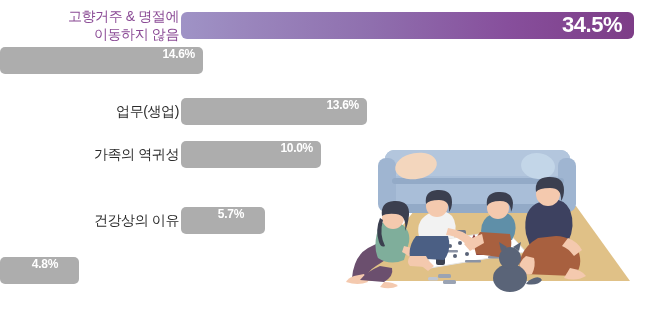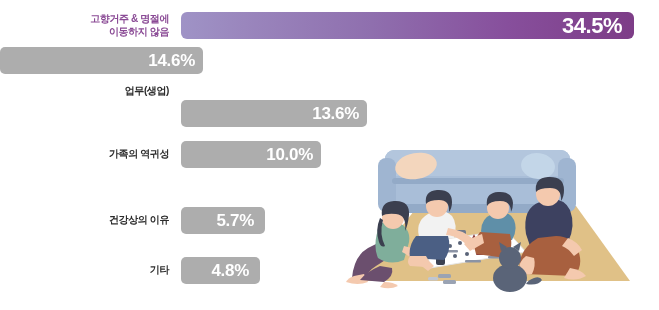--- a/index.html
+++ b/index.html
@@ -48,23 +48,23 @@
     width: 659px;
     height: 27px;
     display: flex;
     align-items: center;
   }
 
   .row-label {
     width: 181px;
     flex: 0 0 181px;
     text-align: right;
-    padding-right: 12px;
-    font-size: 10px;
-    font-weight: bold;
+    padding-right: 2px;
+    font-size: 14px;
+    font-weight: normal;
     color: #2b2b2b;
     line-height: 1.22;
     white-space: pre-line;
     letter-spacing: -0.4px;
   }
 
   .row.highlight .row-label {
     color: #8a4a95;
   }
 
@@ -75,46 +75,46 @@
   }
 
   .bar {
     position: absolute;
     left: 0;
     top: 0;
     height: 27px;
     border-radius: 5px;
     background: #adadad;
     display: flex;
-    align-items: center;
+    align-items: flex-start;
     justify-content: flex-end;
   }
 
   .row.highlight .bar {
     background: linear-gradient(to right, #9f93c6 0%, #9a86bd 14%, #8f6fae 42%, #874f9c 72%, #7d3d87 100%);
     border-radius: 6px;
   }
 
   .bar-value {
-    font-size: 17px;
+    font-size: 12px;
     font-weight: bold;
     color: #ffffff;
     padding-right: 8px;
     letter-spacing: -0.3px;
     white-space: nowrap;
   }
 
   .row.highlight .bar-value {
     font-size: 22px;
     padding-right: 12px;
     letter-spacing: -0.5px;
   }
 
   
-  .row.small .bar-value { padding-right: 11px; }
+  .row.small .bar-value { padding-right: 21px; }
 </style>
 </head>
 <body>
 
 <div id="chart-root">
 
   <div class="illustration">
     <svg viewBox="0 0 329 172" width="329" height="172" xmlns="http://www.w3.org/2000/svg">
 
       <path d="M88 68 L246 68 L300 143 L28 143 Z" fill="#e0c187"></path>
@@ -219,24 +219,24 @@
     </div>
 
     <div class="row" style="top:47px;">
       <div class="bar-wrap">
         <div class="bar" style="width:203px;">
           <span class="bar-value">14.6%</span>
         </div>
       </div>
     </div>
 
-    <div class="row" style="top:78px;">
+    <div class="row" style="top:98px;">
       <div class="row-label">업무(생업)</div>
       <div class="bar-wrap">
-        <div class="bar" style="width:186px;margin-top:22px;">
+        <div class="bar" style="width:186px;">
           <span class="bar-value">13.6%</span>
         </div>
       </div>
     </div>
 
 
     <div class="row" style="top:141px;">
       <div class="row-label">가족의 역귀성</div>
       <div class="bar-wrap">
         <div class="bar" style="width:140px;">
@@ -249,21 +249,20 @@
       <div class="row-label">건강상의 이유</div>
       <div class="bar-wrap">
         <div class="bar" style="width:84px;">
           <span class="bar-value">5.7%</span>
         </div>
       </div>
     </div>
 
 
     <div class="row small" style="top:257px;">
-      <div class="row-label">기타</div>
       <div class="bar-wrap">
         <div class="bar" style="width:79px;">
           <span class="bar-value">4.8%</span>
         </div>
       </div>
     </div>
 
   </div>
 </div>
 

